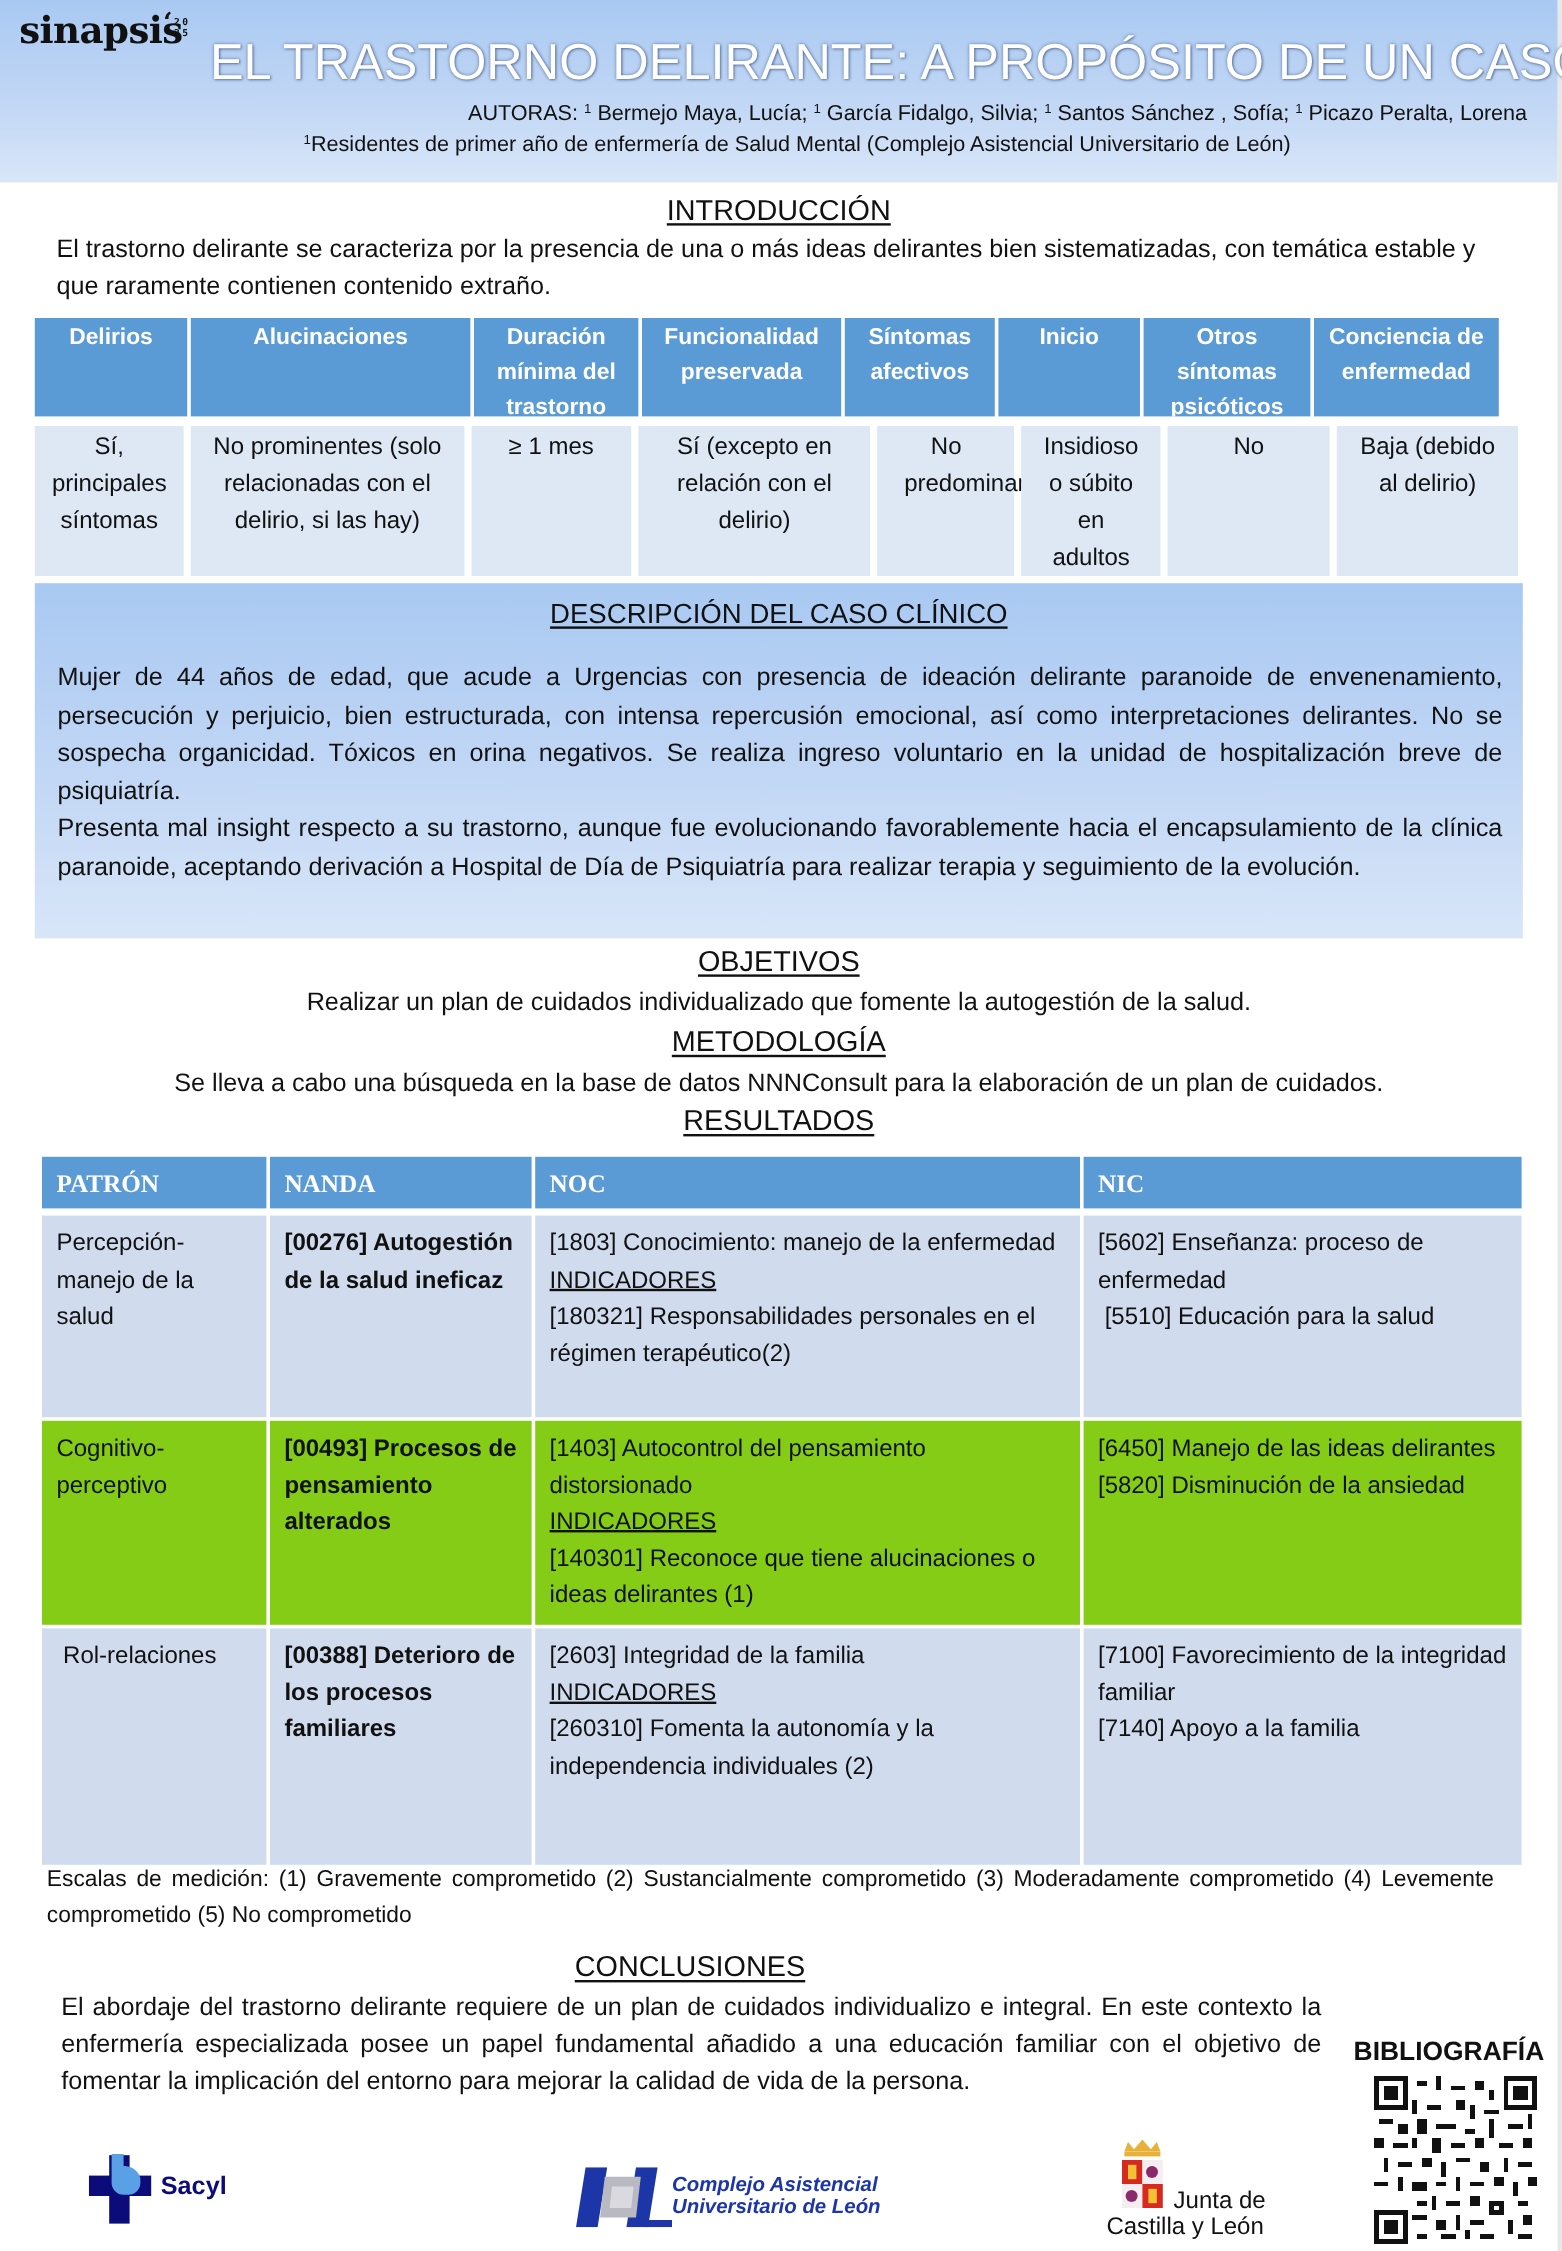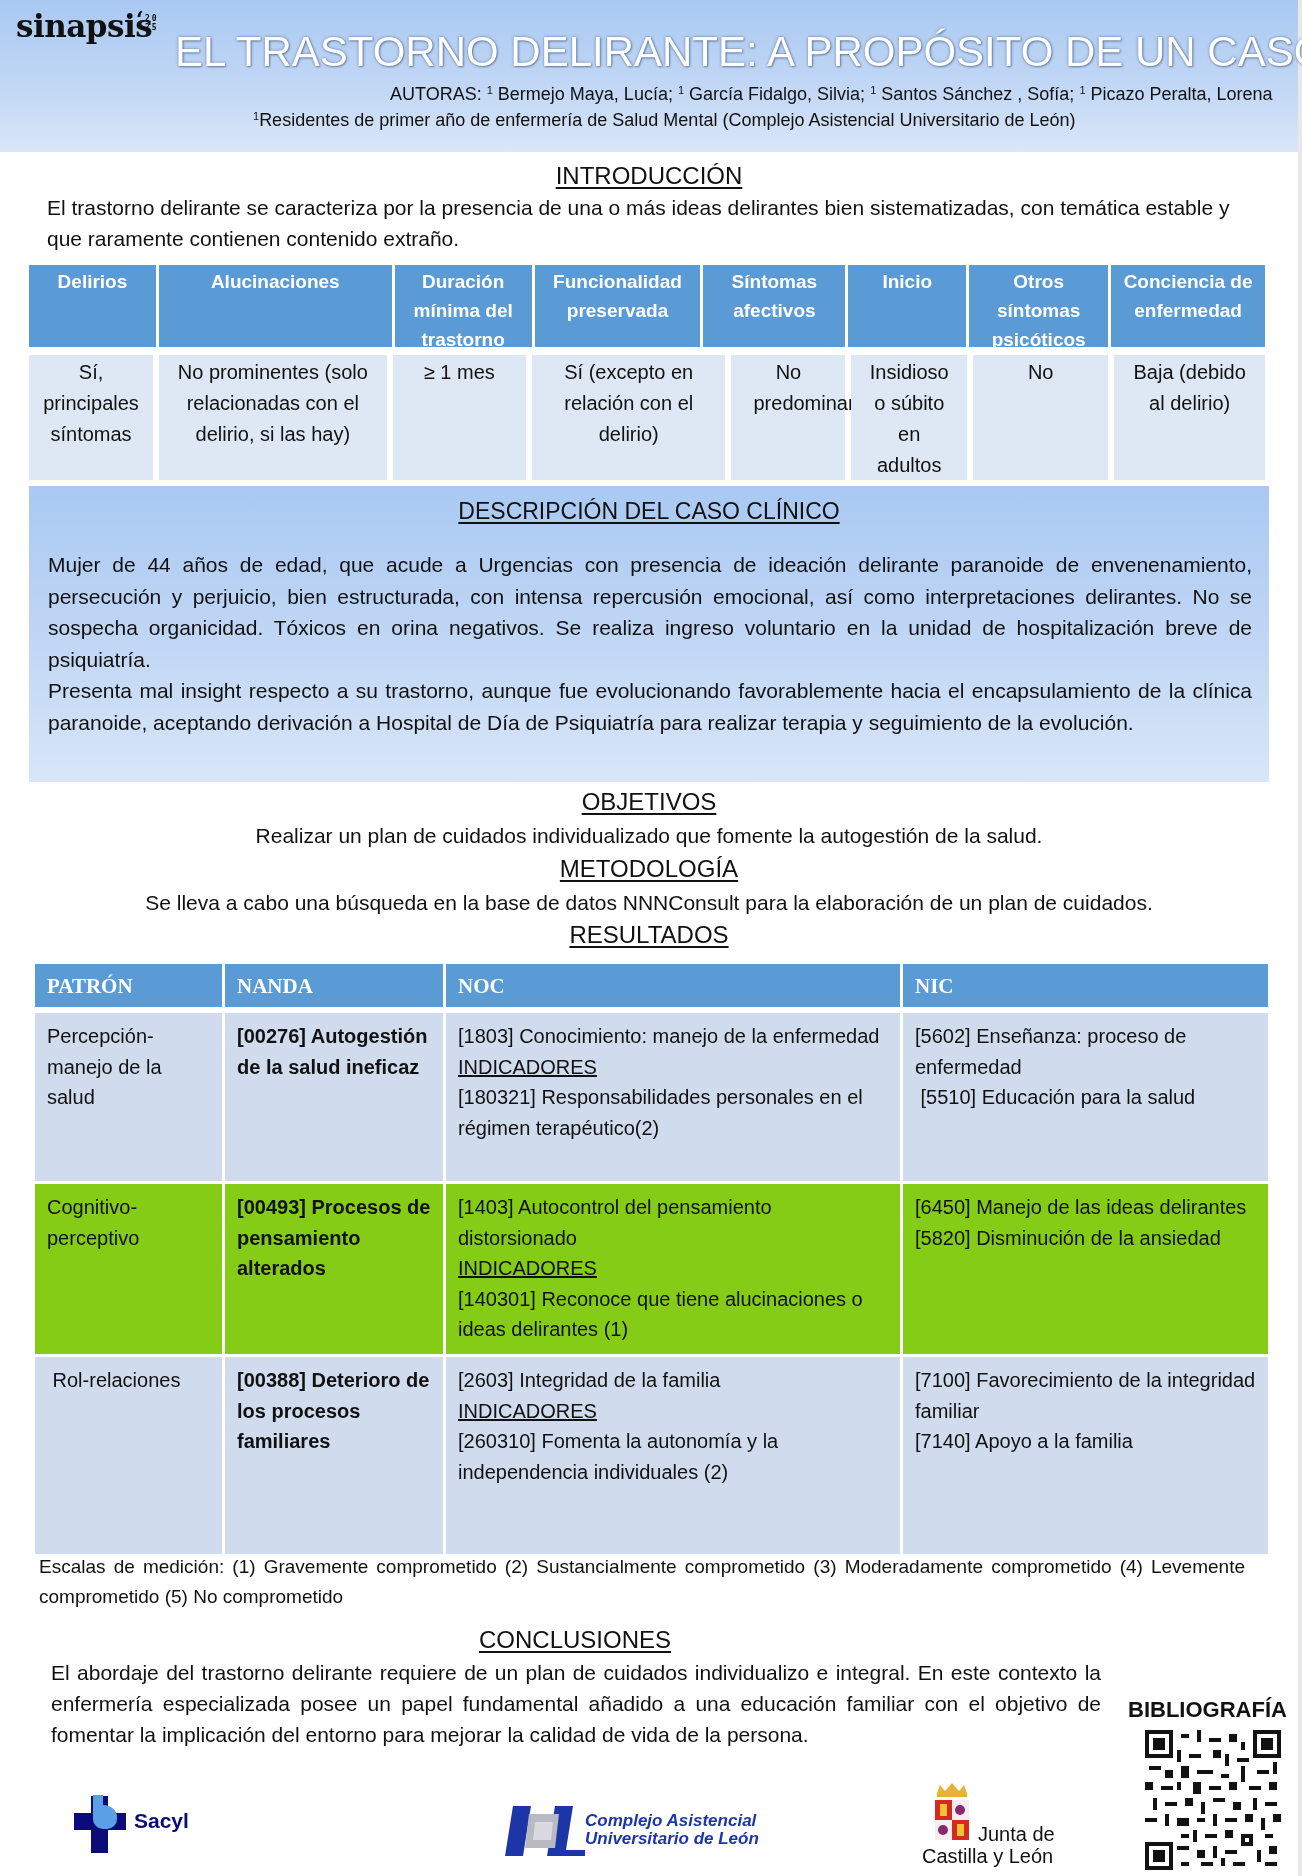--- a/index.html
+++ b/index.html
@@ -52,21 +52,21 @@
   .u { text-decoration: underline; display: block; }
 
   .scales { position: absolute; left: 39px; top: 1552px; width: 1206px; font-size: 19px; line-height: 30px; text-align: justify; text-align-last: left; }
   .concl { position: absolute; left: 51px; top: 1657px; width: 1050px; font-size: 21px; line-height: 31px; text-align: justify; }
 
   .biblio { position: absolute; left: 1128px; top: 1697px; font-weight: bold; font-size: 22px; }
   .qr { position: absolute; left: 1145px; top: 1730px; width: 136px; height: 140px; background: #fff; }
 
   
   .sacyl { position: absolute; left: 74px; top: 1795px; width: 140px; height: 60px; }
-  .cau { position: absolute; left: 505px; top: 1806px; width: 260px; height: 50px; }
+  .cau { position: absolute; left: 480px; top: 1806px; width: 260px; height: 50px; }
   .junta { position: absolute; left: 918px; top: 1783px; width: 160px; height: 90px; }
 </style>
 </head>
 <body>
 
 <div class="page">
   <div class="rborder"></div>
 
   <div class="header">
     <div class="logo">sinapsis</div>
@@ -86,21 +86,21 @@
 
   <div class="sec-title" style="left:0;top:162px;width:1298px;">INTRODUCCIÓN</div>
   <div class="para" style="left:47px;top:192px;width:1220px;">El trastorno delirante se caracteriza por la presencia de una o más ideas delirantes bien sistematizadas, con temática estable y que raramente contienen contenido extraño.</div>
 
   <div class="t1">
     <div class="hrow">
       <div class="hc" style="width:127px">Delirios</div>
       <div class="hc" style="width:233px">Alucinaciones</div>
       <div class="hc" style="width:137px;padding:2px 8px 0">Duración mínima del trastorno</div>
       <div class="hc" style="width:166px;padding:2px 8px 0">Funcionalidad preservada</div>
-      <div class="hc" style="width:142px;padding:2px 14px 0">Síntomas afectivos</div>
+      <div class="hc" style="width:125px;padding:2px 14px 0">Síntomas afectivos</div>
       <div class="hc" style="width:118px">Inicio</div>
       <div class="hc" style="width:139px;padding:2px 14px 0">Otros síntomas psicóticos</div>
       <div class="hc" style="width:154px;padding:2px 8px 0">Conciencia de enfermedad</div>
     </div>
     <div class="drow">
       <div class="dc" style="width:127px;padding:2px 8px 0">Sí, principales síntomas</div>
       <div class="dc" style="width:233px;padding:2px 10px 0">No prominentes (solo relacionadas con el delirio, si las hay)</div>
       <div class="dc" style="width:137px">≥ 1 mes</div>
       <div class="dc" style="width:198px;padding:2px 12px 0">Sí (excepto en relación con el delirio)</div>
       <div class="dc" style="width:114px;padding:2px 22px 0">No predominan</div>

